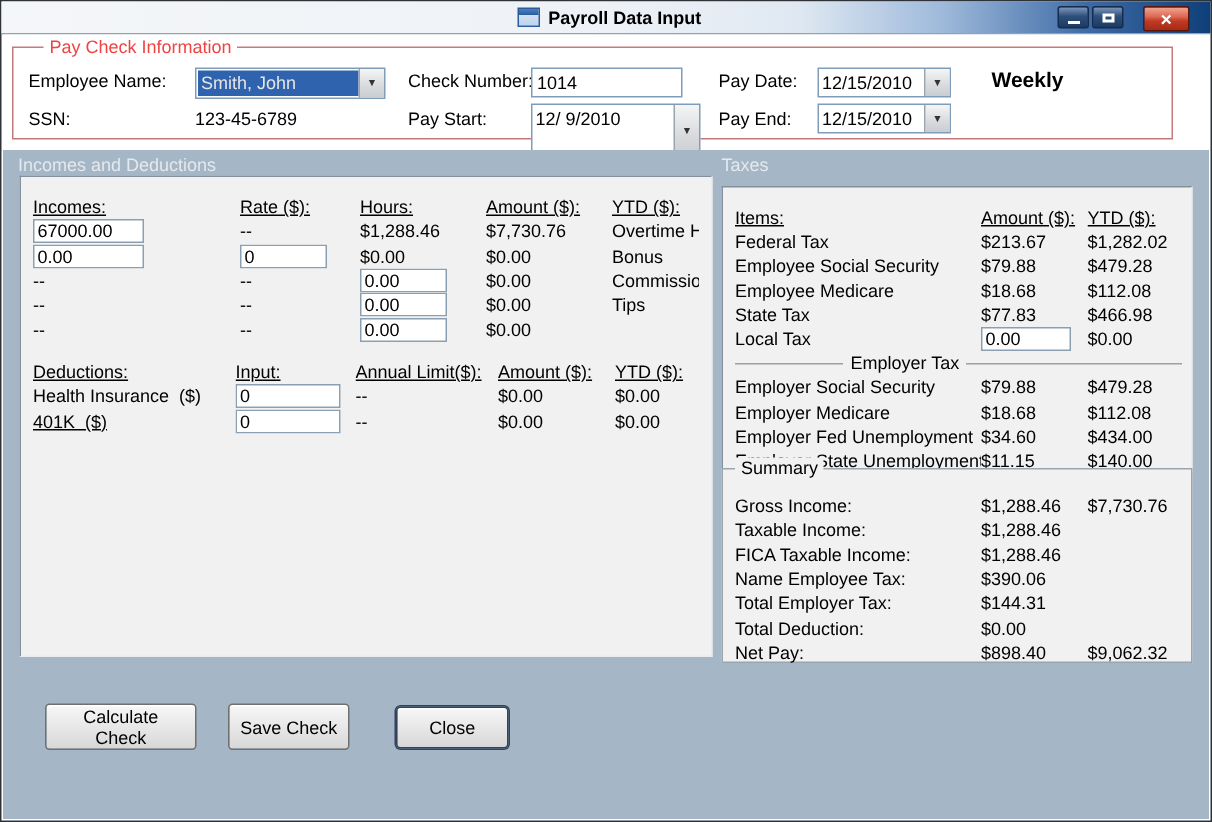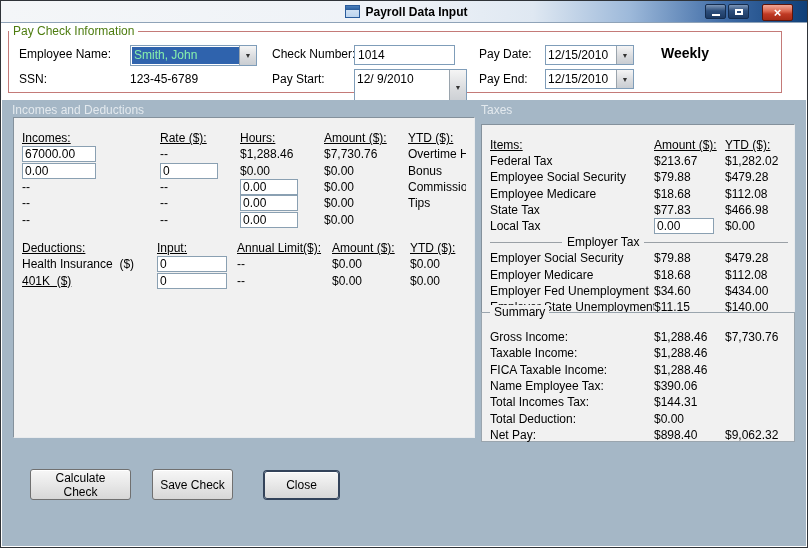--- a/index.html
+++ b/index.html
@@ -25,30 +25,30 @@
   .glyph-min{width:8px;height:2px;background:#fff;margin-top:6px;}
   .glyph-max{width:8px;height:6px;border:2px solid #fff;box-sizing:border-box;}
   .wclose{width:31px;height:17px;border:1px solid #5e150a;color:#fff;font-weight:bold;font-size:13px;line-height:1;
     background:linear-gradient(#f0a696,#dd6a52 40%,#c03a24 60%,#a62b16);}
 
   
   #client{position:absolute;top:22px;left:1px;right:1px;bottom:1px;background:#fff;}
 
   
   .gb{position:absolute;left:6px;top:8px;width:774px;height:62px;border:1px solid #c47a78;box-sizing:border-box;}
-  .gb-legend{position:absolute;top:-8px;left:0;background:#fff;padding:0 4px;color:#4d7c0f;}
+  .gb-legend{position:absolute;top:-8px;left:20px;background:#fff;padding:0 4px;color:#ef4444;}
   .lbl{position:absolute;white-space:pre;}
   .static-val{position:absolute;white-space:pre;}
   .bold-freq{position:absolute;font-weight:bold;font-size:14px;}
 
   .tbx{position:absolute;height:20px;box-sizing:border-box;border:1px solid #7f9db9;background:#fff;
     font:12px "Liberation Sans",sans-serif;padding:1px 3px;}
   .combo{position:absolute;height:21px;background:#fff;border:1px solid #7f9db9;display:flex;box-sizing:border-box;}
   .ctext{flex:1;font-size:12px;padding:2px 1px 0 2px;white-space:pre;overflow:hidden;}
-  .ctext.sel{background:#2f63ad;color:#86efac;margin:1px 0 1px 1px;padding:1px 2px 0 2px;}
+  .ctext.sel{background:#2f63ad;color:#e5e5e5;margin:1px 0 1px 1px;padding:1px 2px 0 2px;}
   .dd{width:16px;background:linear-gradient(#f5f5f5,#d8dadd 60%,#c9cdd2);border-left:1px solid #9aa4ad;
     display:flex;align-items:center;justify-content:center;font-size:7px;color:#333;flex:0 0 auto;}
 
   
   #lower{position:absolute;left:0;right:0;top:77px;bottom:0;background:#a5b7c6;}
   .section-title{position:absolute;color:#e3e9ee;white-space:pre;}
 
   .panel{position:absolute;background:#f1f1f1;box-sizing:border-box;
     border:1px solid;border-color:#84919c #e9ebed #e9ebed #84919c;}
 
@@ -261,21 +261,21 @@
           <span class="cell"></span>
 
           <span class="cell">FICA Taxable Income:</span>
           <span class="cell">$1,288.46</span>
           <span class="cell"></span>
 
           <span class="cell">Name Employee Tax:</span>
           <span class="cell">$390.06</span>
           <span class="cell"></span>
 
-          <span class="cell">Total Incomes Tax:</span>
+          <span class="cell">Total Employer Tax:</span>
           <span class="cell">$144.31</span>
           <span class="cell"></span>
 
           <span class="cell">Total Deduction:</span>
           <span class="cell">$0.00</span>
           <span class="cell"></span>
 
           <span class="cell">Net Pay:</span>
           <span class="cell">$898.40</span>
           <span class="cell">$9,062.32</span>

